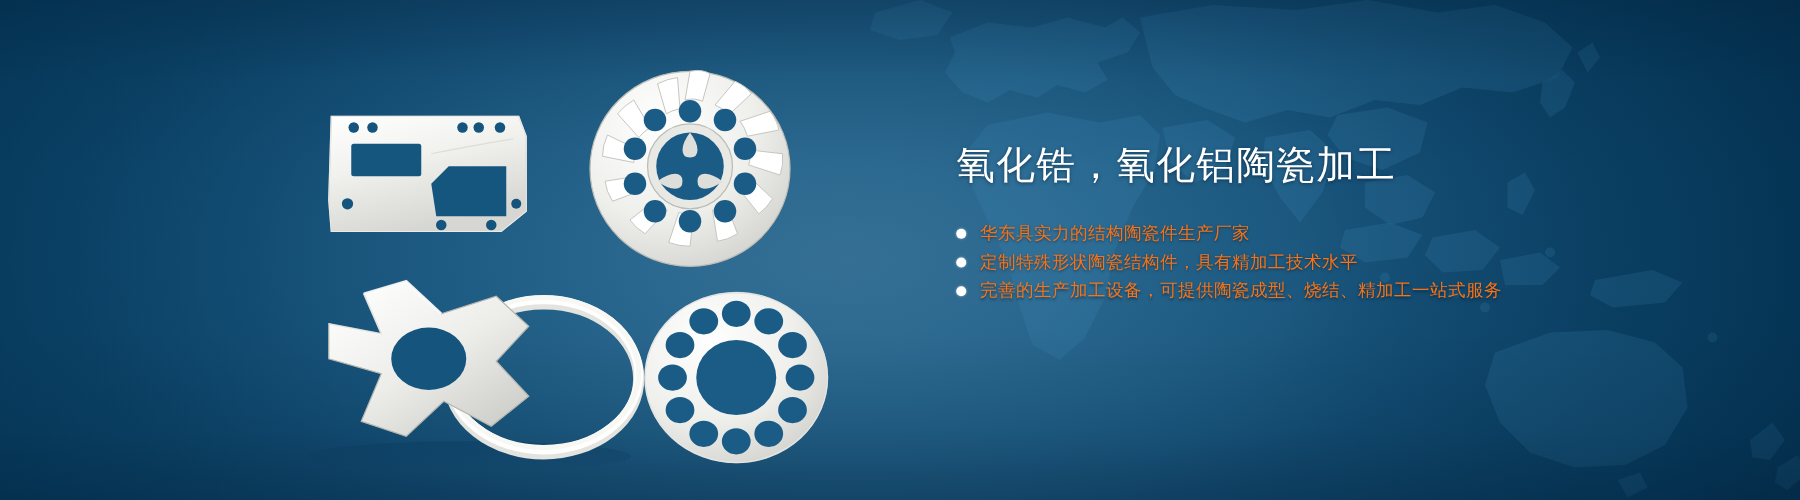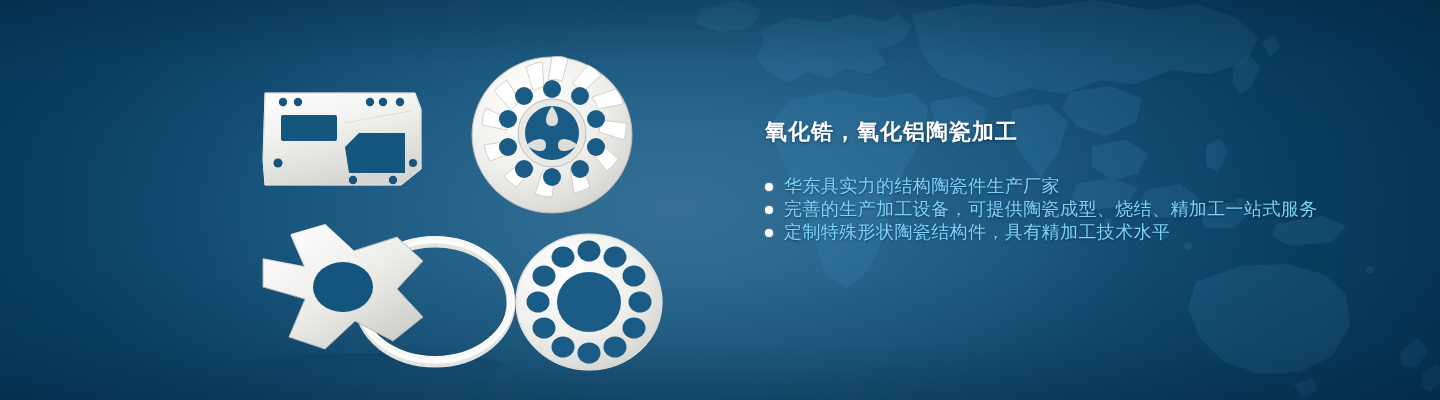--- a/index.html
+++ b/index.html
@@ -76,25 +76,25 @@
   .products svg { display:block; width:100%; height:100%; }
 
   
   .copy {
     position: absolute;
     left: 765px;
     top: 112px;
     width: 620px;
   }
   .headline {
-    font-size: 22px;
+    font-size: 31px;
     line-height: 40px;
     color: #ffffff;
     letter-spacing: 1px;
-    font-weight: 700;
+    font-weight: 400;
     text-shadow: 0 1px 3px rgba(0,20,40,0.55);
     white-space: nowrap;
   }
   .bullets {
     margin-top: 23px;
     list-style: none;
     padding: 0;
   }
   .bullet {
     display: flex;
@@ -105,23 +105,23 @@
   .dot {
     width: 8px;
     height: 8px;
     border-radius: 50%;
     background: #ffffff;
     flex: 0 0 8px;
     margin-right: 11px;
     box-shadow: 0 0 2px rgba(255,255,255,0.5);
   }
   .bullet-text {
-    font-size: 18px;
+    font-size: 14px;
     line-height: 23px;
-    color: #7dd3fc;
+    color: #f97316;
     letter-spacing: 0.4px;
     white-space: nowrap;
     text-shadow: 0 1px 2px rgba(0,18,36,0.5);
   }
 </style>
 </head>
 <body>
 
 <div id="banner">
 
@@ -301,22 +301,22 @@
   <div class="copy">
     <div class="headline">氧化锆，氧化铝陶瓷加工</div>
 
     <ul class="bullets">
       <li class="bullet">
         <span class="dot"></span>
         <span class="bullet-text">华东具实力的结构陶瓷件生产厂家</span>
       </li>
       <li class="bullet">
         <span class="dot"></span>
-        <span class="bullet-text">完善的生产加工设备，可提供陶瓷成型、烧结、精加工一站式服务</span>
+        <span class="bullet-text">定制特殊形状陶瓷结构件，具有精加工技术水平</span>
       </li>
       <li class="bullet">
         <span class="dot"></span>
-        <span class="bullet-text">定制特殊形状陶瓷结构件，具有精加工技术水平</span>
+        <span class="bullet-text">完善的生产加工设备，可提供陶瓷成型、烧结、精加工一站式服务</span>
       </li>
     </ul>
   </div>
 
 </div>
 
 </body></html>

